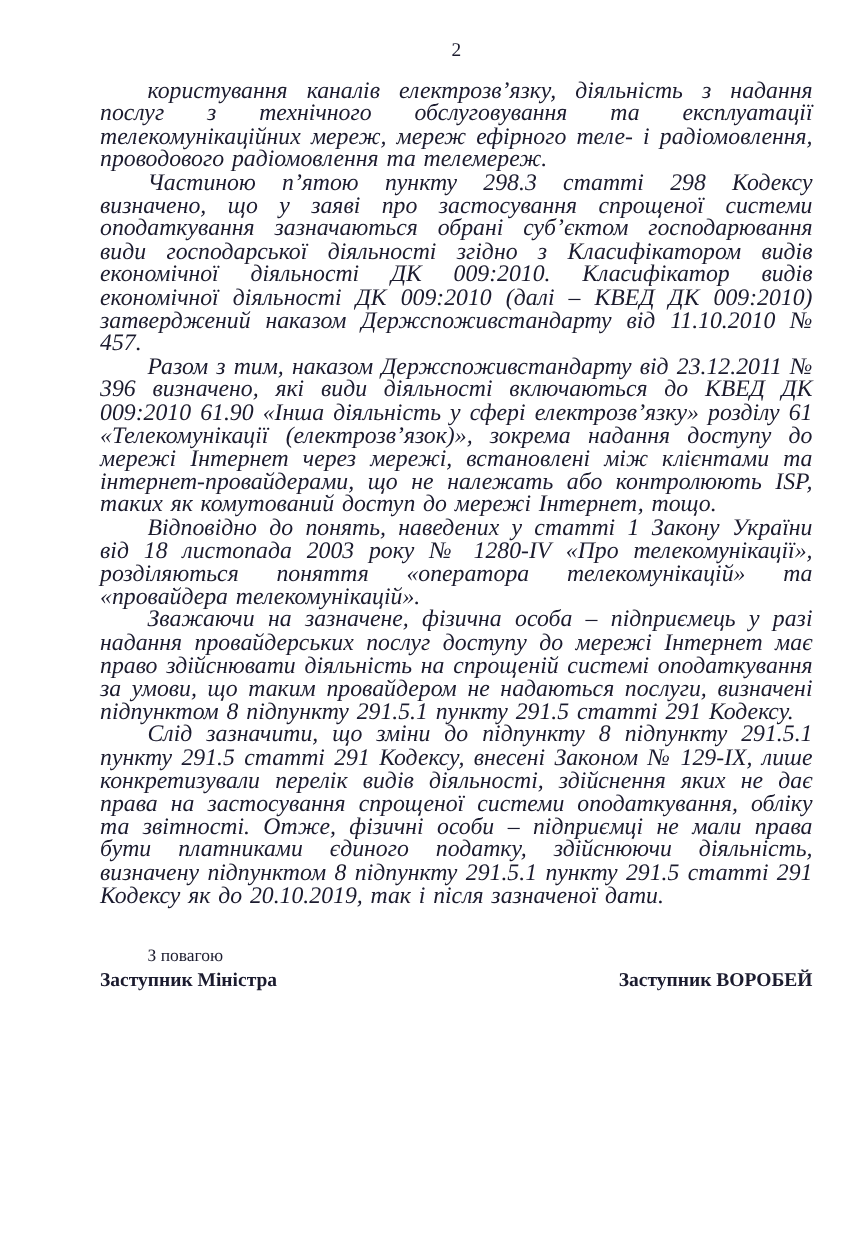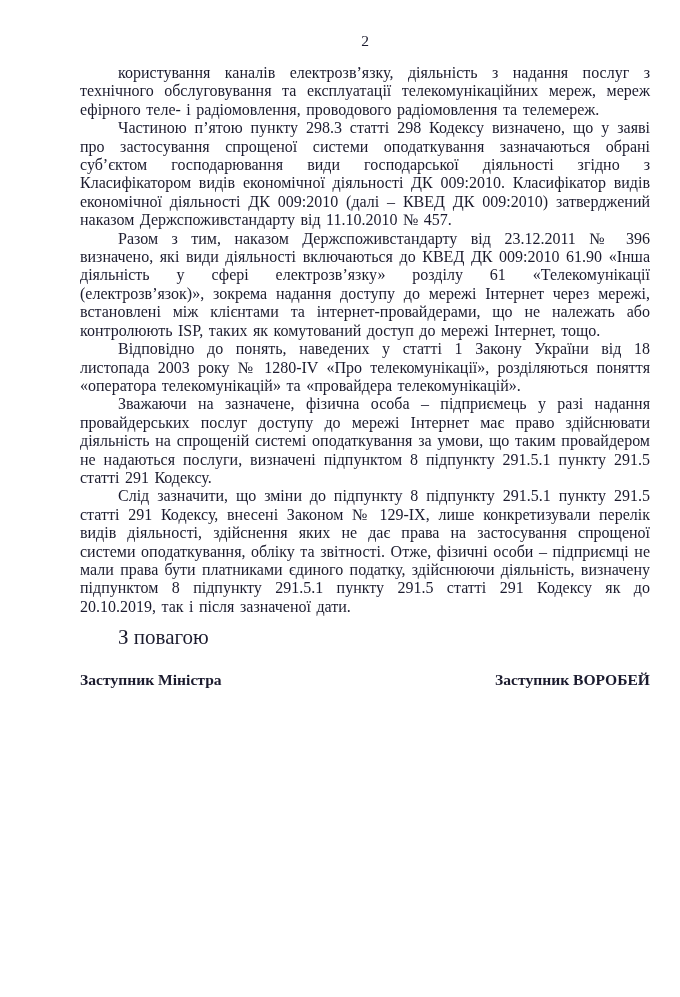--- a/index.html
+++ b/index.html
@@ -22,34 +22,35 @@
     top: 32px;
     width: 570px;
   }
   .page-number {
     text-align: center;
     font-size: 15.5px;
     margin-bottom: 14px;
   }
   .body-text p {
     margin: 0;
-    font-size: 16px;
+    font-size: 19px;
     line-height: 18.4px;
     text-align: justify;
     text-indent: 38px;
     word-spacing: 1.5px;
+    font-style: italic;
   }
   .closing {
-    margin-top: 12px;
-    font-size: 21px;
+    margin-top: 30px;
+    font-size: 14px;
     line-height: 18.4px;
     text-indent: 38px;
   }
   .signature-row {
-    margin-top: 24px;
+    margin-top: 1px;
     display: flex;
     justify-content: space-between;
     align-items: baseline;
     font-size: 15.6px;
     font-weight: bold;
   }
   .executor {
     margin-top: 37px;
     font-size: 9.5px;
     color: #23233a;

